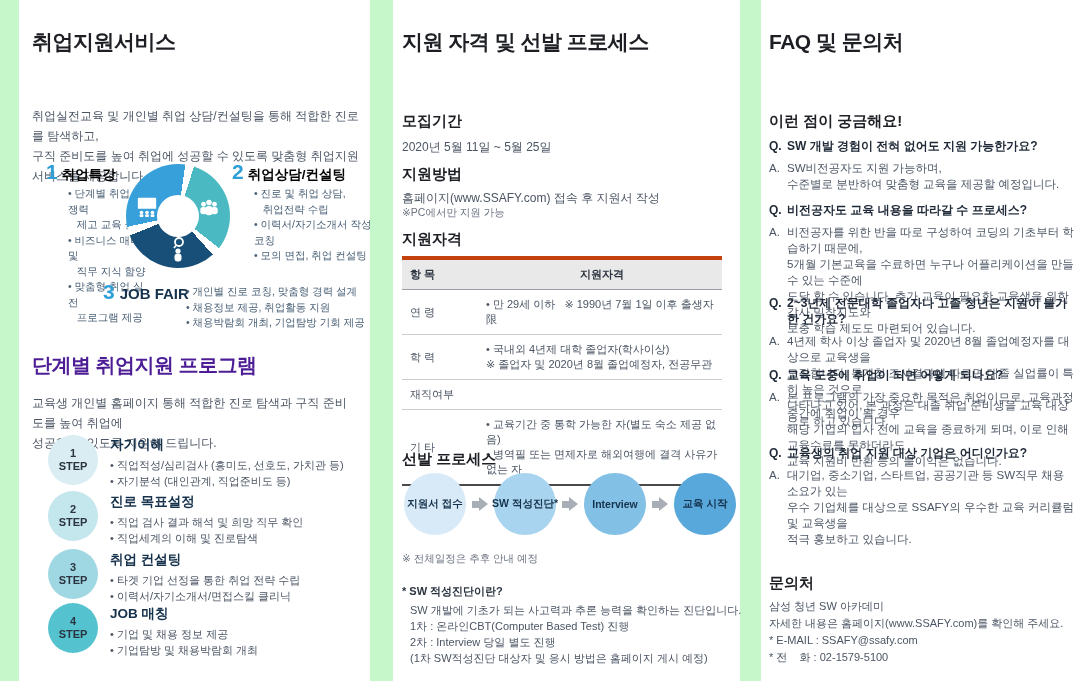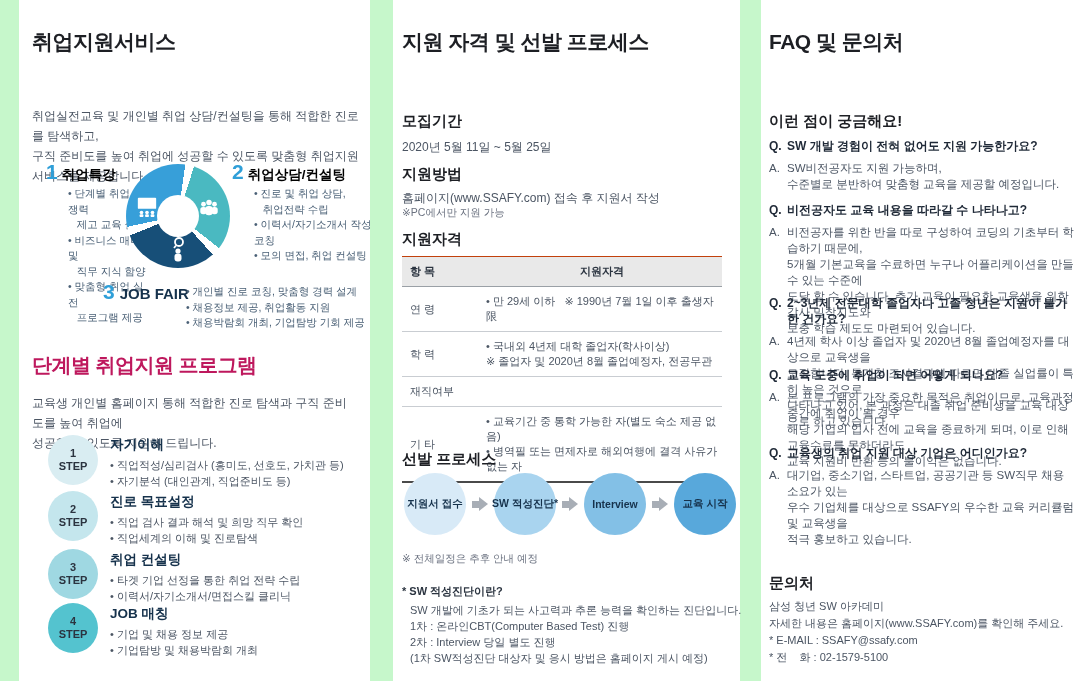--- a/index.html
+++ b/index.html
@@ -15,21 +15,21 @@
   .cycletitle{font-size:13.5px;font-weight:bold;color:#000000;}
   .cyclebullets{font-size:10.5px;line-height:15.5px;color:#4a6076;white-space:pre-wrap;margin-left:18px;}
   .donut{width:104px;height:104px;border-radius:50%;
     background:conic-gradient(from 0deg,#379fd9 0deg 8deg,#ffffff 8deg 18deg,#4ab9c1 18deg 128deg,
                #ffffff 128deg 138deg,#174f78 138deg 248deg,#ffffff 248deg 258deg,#379fd9 258deg 360deg);}
   .donut .hole{position:absolute;left:31px;top:31px;width:42px;height:42px;border-radius:50%;background:#fff;}
   .stepcircle{width:50px;height:50px;border-radius:50%;display:flex;flex-direction:column;
     align-items:center;justify-content:center;font-size:11px;font-weight:bold;color:#2b3440;line-height:13px;}
   .steptitle{font-size:13.5px;font-weight:bold;color:#16324c;margin-bottom:3px;white-space:nowrap;}
   .stepbullets{font-size:11px;line-height:16px;color:#4b5563;white-space:pre-line;}
-  .qtable{width:320px;border-top:1px solid #c2410c;border-bottom:2px solid #4a4a4a;border-collapse:collapse;font-size:11px;color:#4b5563;}
+  .qtable{width:320px;border-top:4px solid #c2410c;border-bottom:2px solid #4a4a4a;border-collapse:collapse;font-size:11px;color:#4b5563;}
   .qtable .hdr{background:#e9e9e9;border-bottom:1px solid #9aa0a6;}
   .qtable .hdr div{font-weight:bold;color:#2b3440;}
   .trow{display:flex;border-bottom:1px solid #c9cdd2;}
   .trow:last-child{border-bottom:none;}
   .tlabel{width:74px;flex:none;padding:7px 0 7px 8px;display:flex;align-items:center;white-space:nowrap;}
   .tcontent{flex:1;padding:7px 4px 7px 2px;white-space:pre-wrap;line-height:15px;}
   .prow{display:flex;align-items:center;}
   .pcircle{width:62px;height:62px;border-radius:50%;display:flex;align-items:center;justify-content:center;
     font-size:10.5px;font-weight:bold;color:#16324c;text-align:left;white-space:nowrap;}
   .arrow{display:flex;align-items:center;margin:0 6px;}
@@ -106,21 +106,21 @@
 • 모의 면접, 취업 컨설팅</div>
 
   <div class="abs" style="left:103px;top:280px;display:flex;align-items:baseline;">
     <span class="jobfairnum">3</span>
     <span class="jobfairtitle">JOB FAIR</span>
   </div>
   <div class="abs cyclebullets" style="left:168px;top:284px;width:190px;">• 개인별 진로 코칭, 맞춤형 경력 설계
 • 채용정보 제공, 취업활동 지원
 • 채용박람회 개최, 기업탐방 기회 제공</div>
 
-  <div class="abs" style="left:32px;top:352px;font-size:20px;font-weight:bold;color:#be185d;letter-spacing:-0.5px;white-space:nowrap;text-align:center;">단계별 취업지원 프로그램</div>
+  <div class="abs" style="left:32px;top:352px;font-size:20px;font-weight:bold;color:#4c1d95;letter-spacing:-0.5px;white-space:nowrap;text-align:center;">단계별 취업지원 프로그램</div>
   <div class="abs body12" style="left:32px;top:393px;width:320px;">교육생 개인별 홈페이지 통해 적합한 진로 탐색과 구직 준비도를 높여 취업에
 성공할 수 있도록 지원해 드립니다.</div>
 
   <div class="abs stepcircle" style="left:48px;top:435px;background:#d9edf2;">
     <span>1</span>
     <span>STEP</span>
   </div>
   <div class="abs" style="left:110px;top:436px;">
     <div class="steptitle">자기이해</div>
     <div class="stepbullets">• 직업적성/심리검사 (흥미도, 선호도, 가치관 등)
@@ -233,21 +233,21 @@
     <div class="aline">
         <span class="amark">A.</span>
         <span class="atext">SW비전공자도 지원 가능하며,
 수준별로 분반하여 맞춤형 교육을 제공할 예정입니다.</span>
       </div>
   </div>
 
   <div class="abs" style="left:769px;top:202px;width:305px;">
     <div class="qline">
         <span class="qmark">Q.</span>
-        <span>비전공자도 교육 내용을 따라갈 수 나타나고?</span>
+        <span>비전공자도 교육 내용을 따라갈 수 프로세스?</span>
       </div>
     <div class="aline">
         <span class="amark">A.</span>
         <span class="atext">비전공자를 위한 반을 따로 구성하여 코딩의 기초부터 학습하기 때문에,
 5개월 기본교육을 수료하면 누구나 어플리케이션을 만들 수 있는 수준에
 도달 할 수 있습니다. 추가 교육이 필요한 교육생을 위한 강사 밀착지도와
 보충 학습 제도도 마련되어 있습니다.</span>
       </div>
   </div>
 

